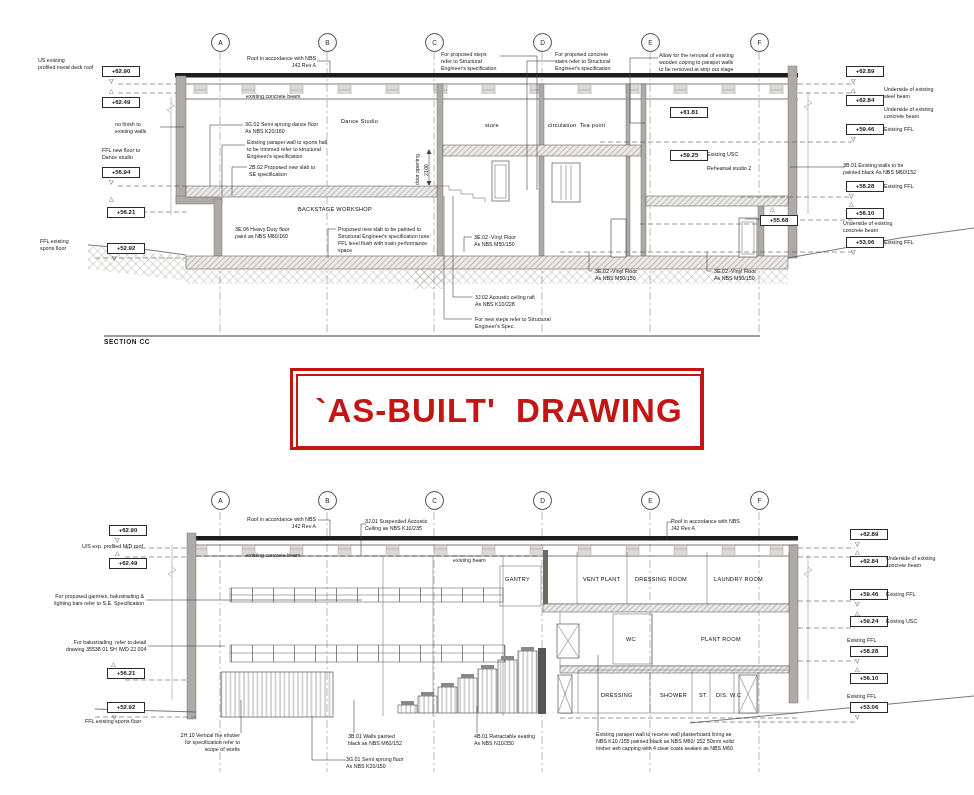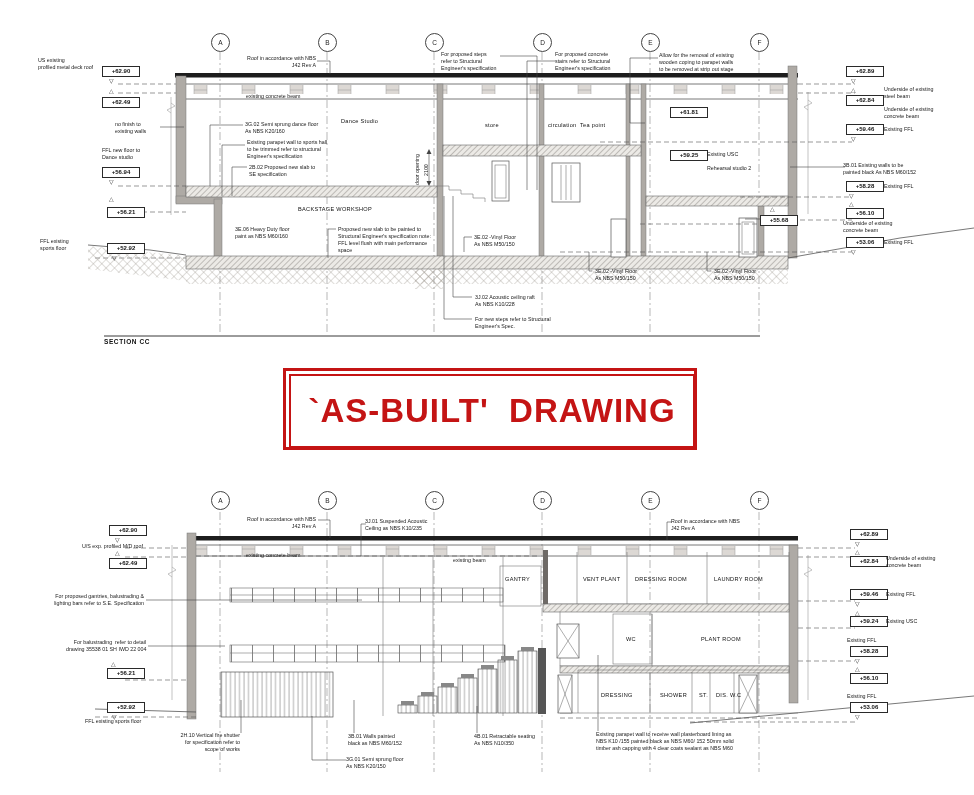--- a/index.html
+++ b/index.html
@@ -10,21 +10,21 @@
   .lbl{position:absolute;color:#1a1a1a;white-space:pre;line-height:1.3;}
   .note{font-size:5.3px;}
   .room{font-size:5.6px;letter-spacing:.3px;color:#111;}
   .title{font-size:6.5px;font-weight:bold;letter-spacing:.6px;color:#111;}
   .box{border:1px solid #2a2a2a;background:#fff;font-size:6px;font-weight:bold;
        line-height:9px;padding:0 2px;min-width:32px;text-align:center;color:#111;}
   .marker{font-size:6px;line-height:6px;color:#333;}
   .rot{transform:rotate(-90deg);transform-origin:left top;font-size:5.3px;}
   .bubble{position:absolute;width:17px;height:17px;border:1px solid #444;border-radius:50%;
           background:#fff;font-size:6.5px;line-height:17px;text-align:center;color:#222;}
-  #stamp{position:absolute;left:283px;top:368px;width:402px;height:70px;
+  #stamp{position:absolute;left:290px;top:368px;width:402px;height:70px;
          border:3px solid var(--stamp-red,#c41414);background:#fff;padding:3px;}
   #stamp-inner{width:100%;height:100%;border:2px solid var(--stamp-red,#c41414);
          display:flex;align-items:center;justify-content:center;}
   #stamp-inner span{font-weight:bold;font-size:33px;letter-spacing:1px;white-space:pre;
          color:var(--stamp-red,#c41414);}
   
   .grid{stroke:#999;stroke-width:.7;stroke-dasharray:8 3 2 3;fill:none;}
   .ln{stroke:#555;stroke-width:.8;fill:none;}
   .thin{stroke:#777;stroke-width:.6;fill:none;}
   .dash{stroke:#555;stroke-width:.6;stroke-dasharray:5 3;fill:none;}

